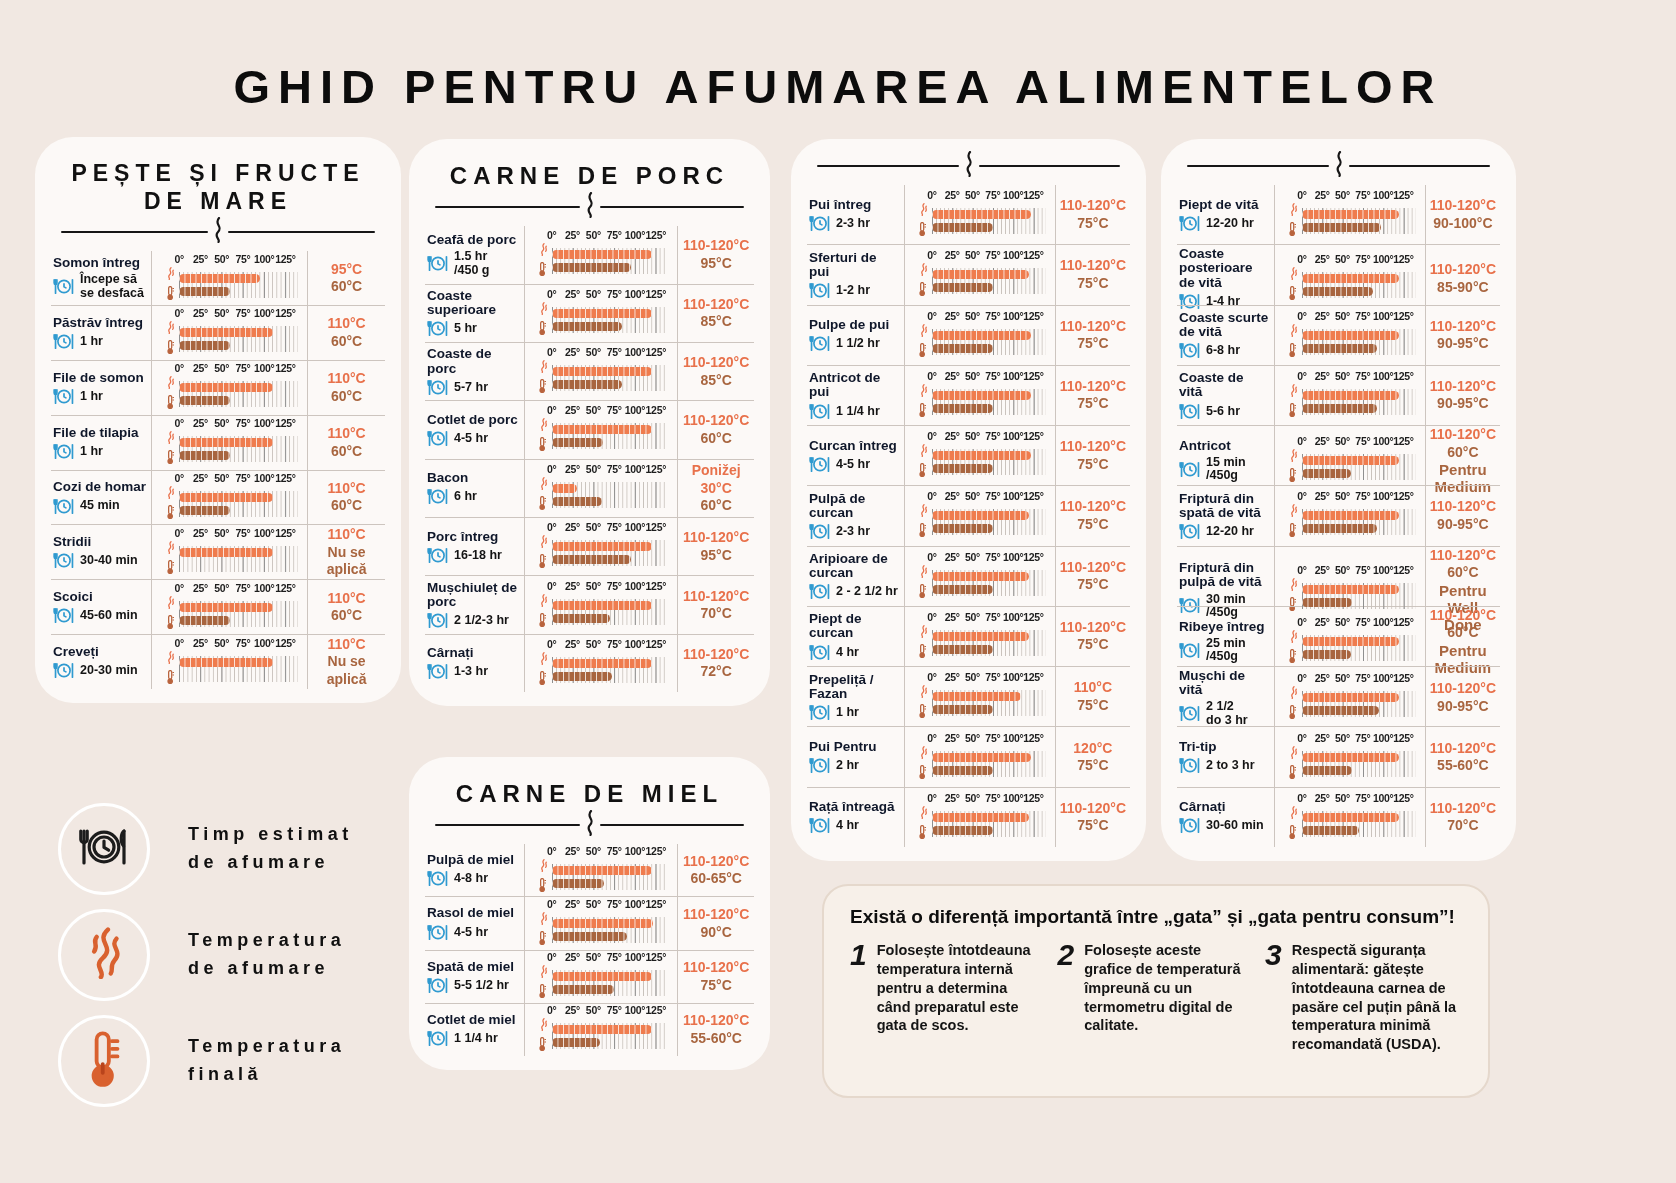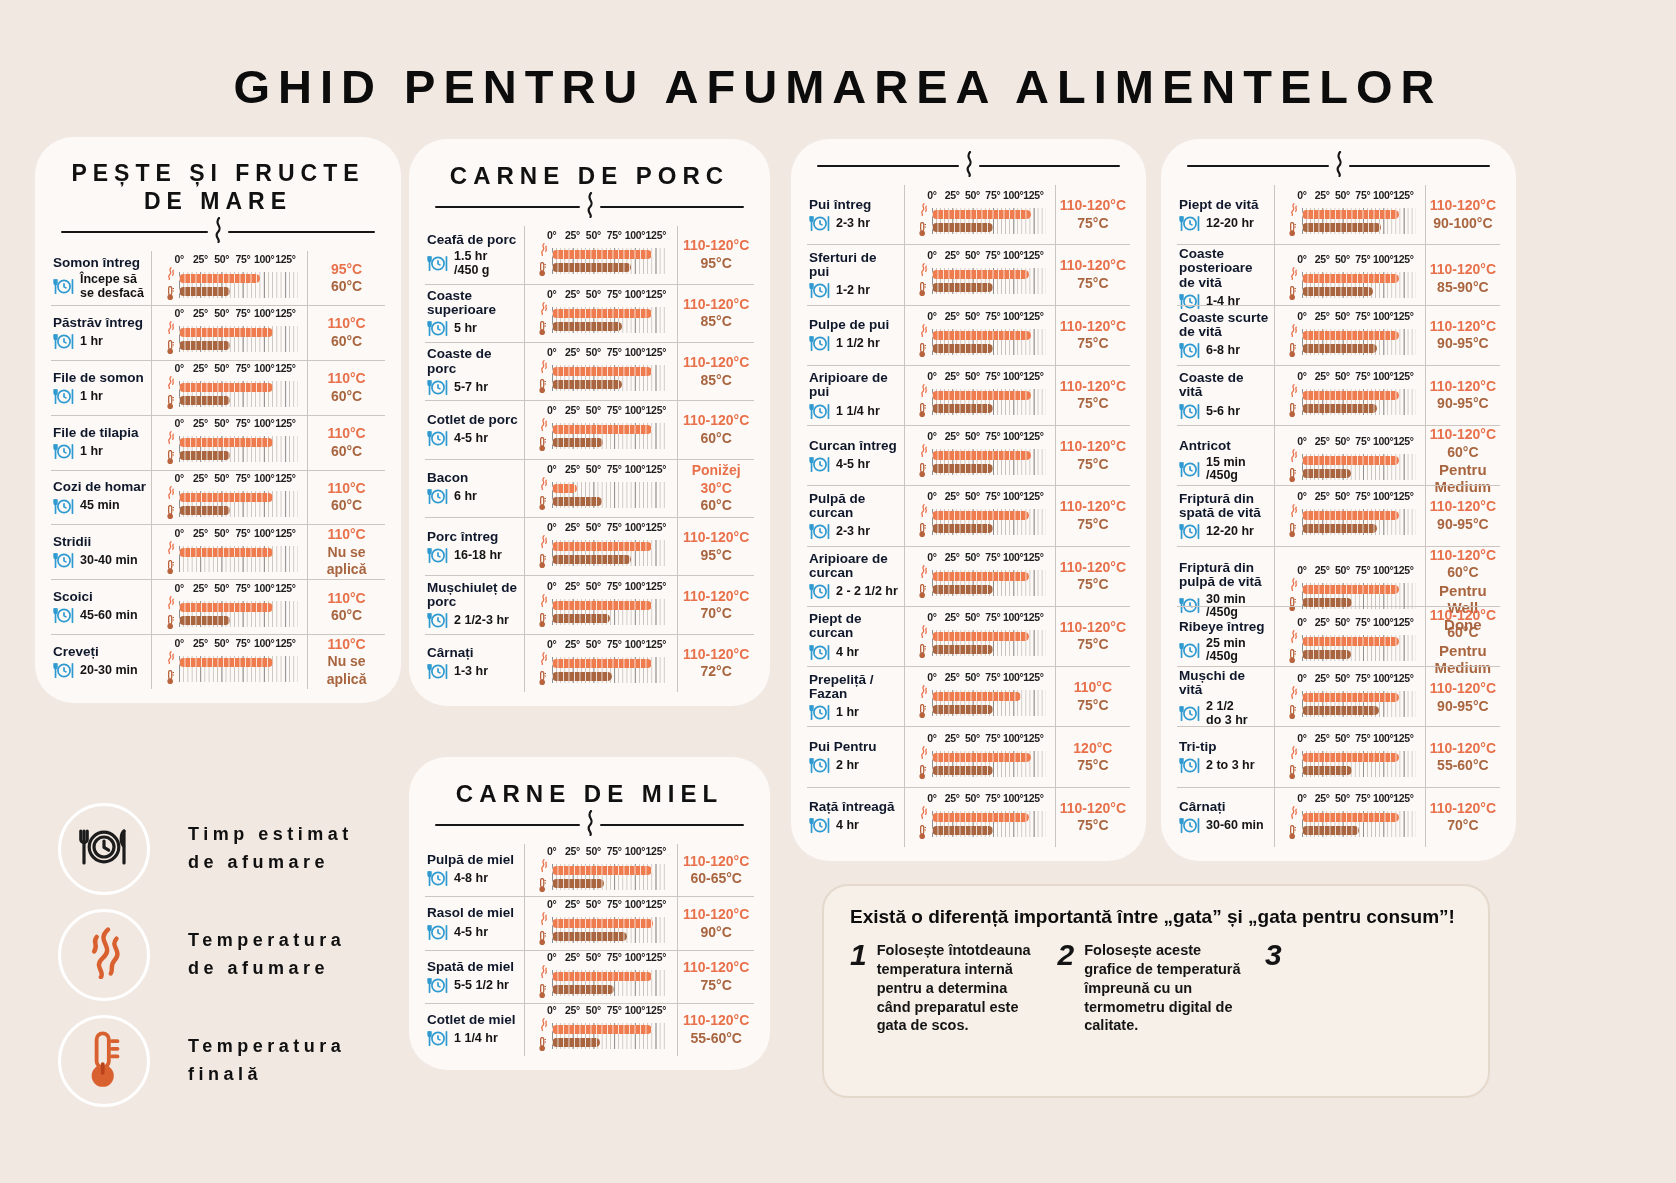--- a/index.html
+++ b/index.html
@@ -1022,21 +1022,21 @@
                 </div>
               </div>
             </div>
             <div class="temp-cell">
               <div class="t-smoke">110-120°C</div>
               <div class="t-final">75°C</div>
             </div>
           </div>
           <div class="row">
             <div class="name-cell">
-              <div class="food-name">Aripioare de pui</div>
+              <div class="food-name">Antricot de pui</div>
               <div class="food-time">
                 <span class="time-icon">
                   <svg width="22" height="17" viewBox="0 0 26 20" fill="none" stroke="#2f9ad0" stroke-width="2" stroke-linecap="round" stroke-linejoin="round">
                     <path d="M3 2v16"></path>
                     <path d="M1.4 2v4a1.6 1.6 0 0 0 3.2 0V2"></path>
                     <circle cx="13" cy="10" r="7.2"></circle>
                     <path d="M13 7v3.2l2.3 1.4"></path>
                     <path d="M23 2v16"></path>
                   </svg>
                 </span>
@@ -2218,17 +2218,18 @@
       <div class="note-item">
         <span class="note-num">1</span>
         <span class="note-text">Folosește întotdeauna temperatura internă pentru a determina când preparatul este gata de scos.</span>
       </div>
       <div class="note-item">
         <span class="note-num">2</span>
         <span class="note-text">Folosește aceste grafice de temperatură împreună cu un termometru digital de calitate.</span>
       </div>
       <div class="note-item">
         <span class="note-num">3</span>
+        <span class="note-text">Respectă siguranța alimentară: gătește întotdeauna carnea de pasăre cel puțin până la temperatura minimă recomandată (USDA).</span>
       </div>
     </div>
   </div>
 
 </div>
 
 </body></html>

